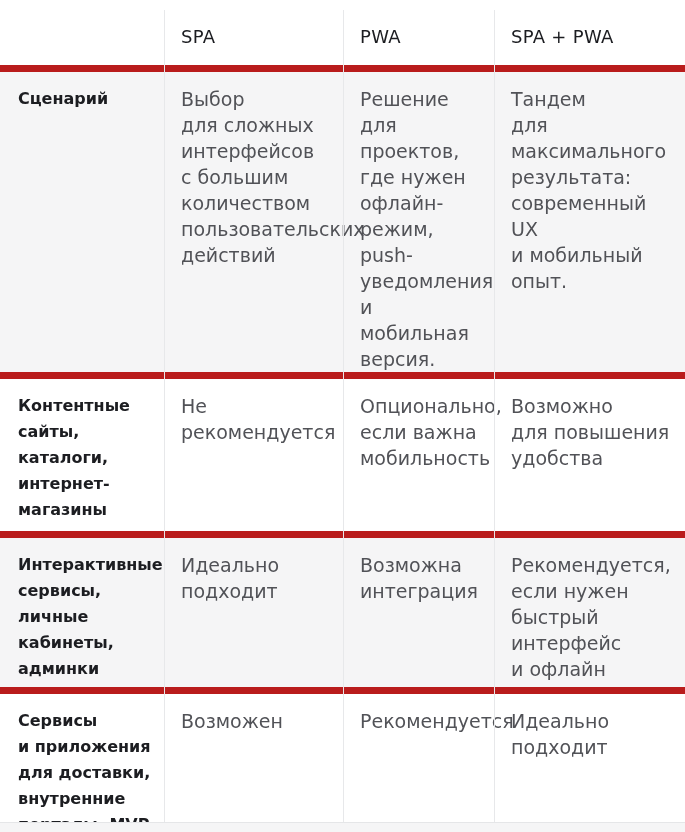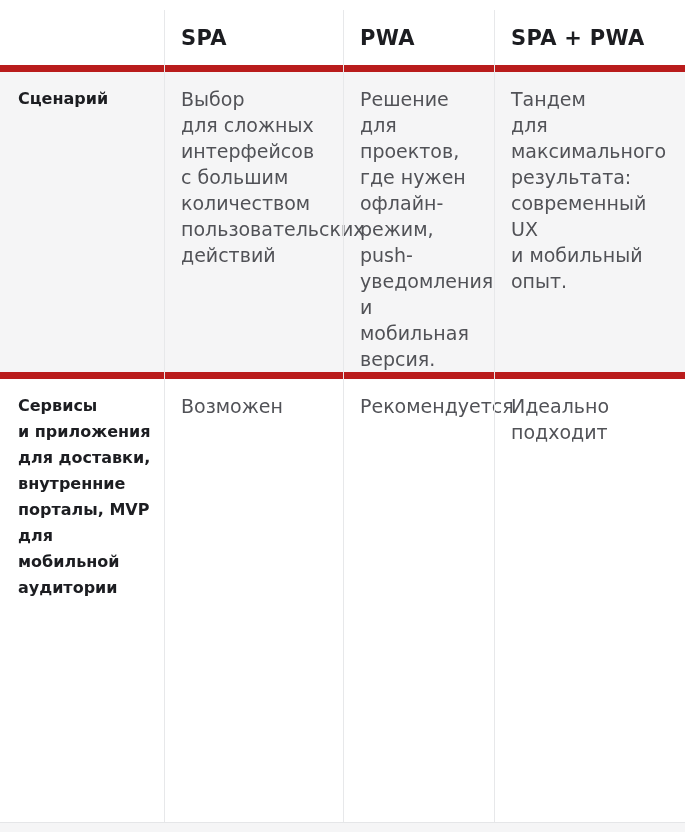--- a/index.html
+++ b/index.html
@@ -20,22 +20,22 @@
   col.c1 { width: 164px; }
   col.c2 { width: 179px; }
   col.c3 { width: 151px; }
   col.c4 { width: 191px; }
 
   thead tr { height: 68px; }
   thead th {
     text-align: left;
     vertical-align: top;
     padding: 26px 14px 0 17px;
-    font-size: 21px;
-    font-weight: 700;
+    font-size: 18px;
+    font-weight: 400;
     letter-spacing: 0.3px;
     color: #1c1d21;
     background: #ffffff;
   }
   thead th.blank { padding-left: 18px; }
 
   tbody tr { border-top: 7px solid #b91c1c; }
   tbody tr.shaded { background: #f5f5f6; }
   tbody tr.r1 { height: 232px; }
   tbody tr.r2 { height: 159px; }
@@ -121,20 +121,50 @@
 режим, push-
 уведомления
 и мобильная
 версия.</td>
         <td class="cell">Тандем
 для максимального
 результата:
 современный UX
 и мобильный опыт.</td>
       </tr>
+      <tr class="r2">
+        <th class="row-label">Контентные
+сайты,
+каталоги,
+интернет-
+магазины</th>
+        <td class="cell">Не рекомендуется</td>
+        <td class="cell">Опционально,
+если важна
+мобильность</td>
+        <td class="cell">Возможно
+для повышения
+удобства</td>
+      </tr>
+      <tr class="shaded r3">
+        <th class="row-label">Интерактивные
+сервисы,
+личные
+кабинеты,
+админки</th>
+        <td class="cell">Идеально
+подходит</td>
+        <td class="cell">Возможна
+интеграция</td>
+        <td class="cell">Рекомендуется,
+если нужен
+быстрый
+интерфейс
+и офлайн</td>
+      </tr>
       <tr class="r4">
         <th class="row-label">Сервисы
 и приложения
 для доставки,
 внутренние
 порталы, MVP
 для мобильной
 аудитории</th>
         <td class="cell">Возможен</td>
         <td class="cell">Рекомендуется</td>

